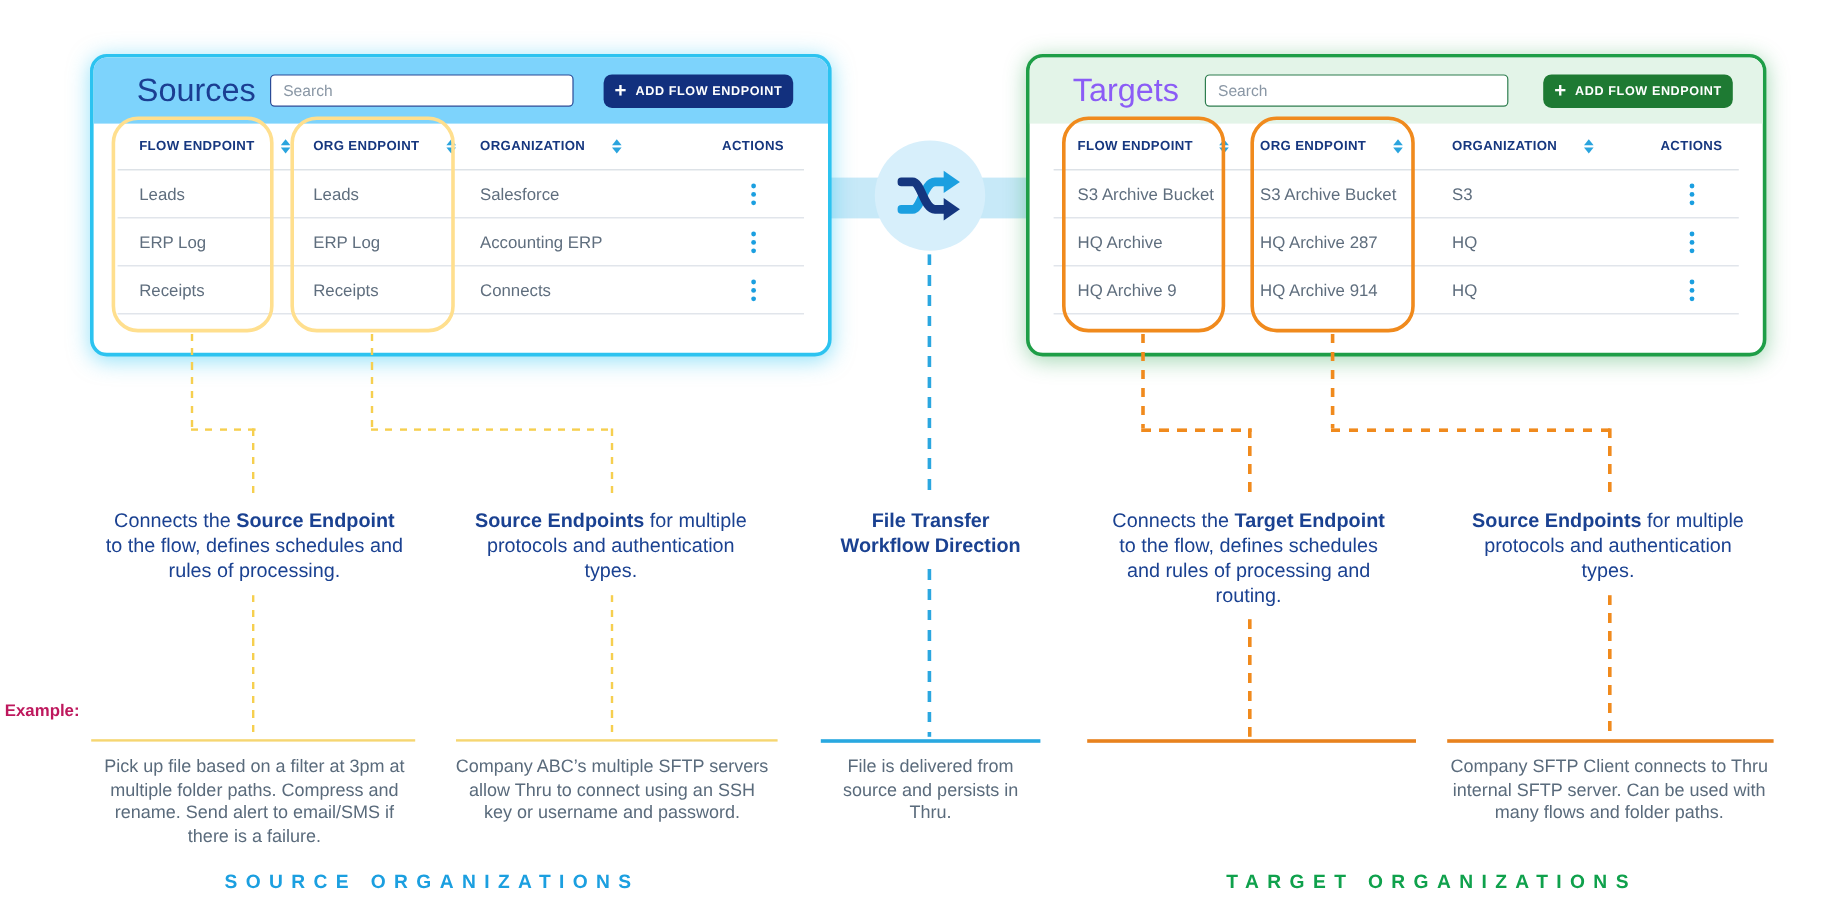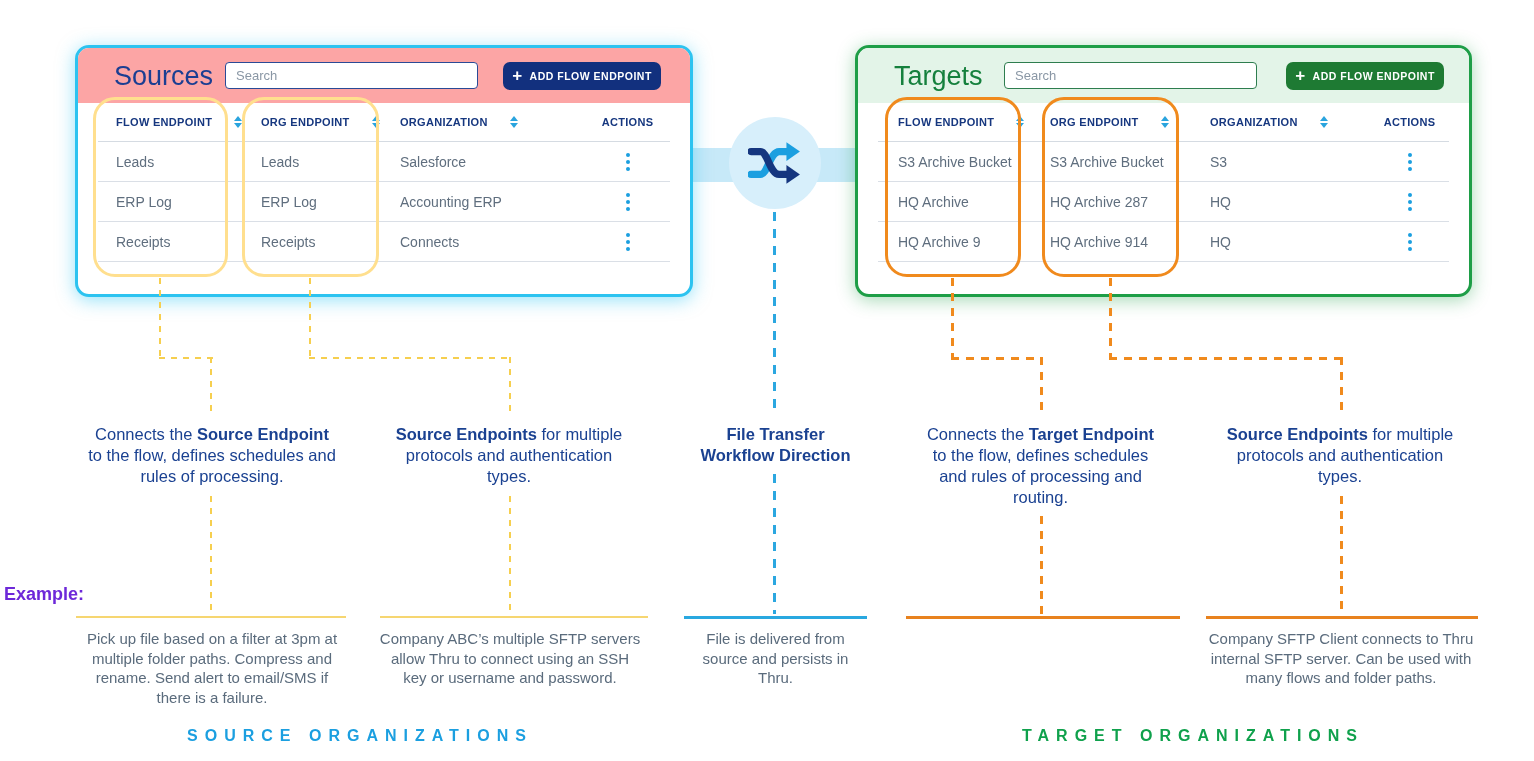--- a/index.html
+++ b/index.html
@@ -9,25 +9,25 @@
   
   .band{position:absolute;left:690px;top:148px;width:170px;height:34px;background:#C7E9F8;}
   .flow-circle{position:absolute;left:729px;top:117px;width:92px;height:92px;border-radius:50%;
     background:#D7EFFB;display:flex;align-items:center;justify-content:center;}
 
   
   .panel{position:absolute;top:45px;height:252px;background:#fff;border-radius:14px;overflow:hidden;box-sizing:border-box;}
   .panel.src{left:75px;width:618px;border:3px solid #2CC3F0;box-shadow:0 3px 18px rgba(41,197,244,.5);}
   .panel.tgt{left:855px;width:617px;border:3px solid #1E9E47;box-shadow:0 3px 18px rgba(30,158,71,.4);}
   .phead{position:relative;height:55px;}
-  .panel.src .phead{background:#fca5a5;}
+  .panel.src .phead{background:#7dd3fc;}
   .panel.tgt .phead{background:#E3F4E8;}
   .ptitle{position:absolute;left:36px;top:50%;transform:translateY(-50%);margin:0;font-size:27px;font-weight:400;}
   .panel.src .ptitle{color:#1B3E92;}
-  .panel.tgt .ptitle{color:#15803d;}
+  .panel.tgt .ptitle{color:#8b5cf6;}
   .psearch{position:absolute;top:14px;height:27px;box-sizing:border-box;border-radius:4px;background:#fff;
     font-size:13px;padding:0 10px;color:#4a5a6a;outline:none;font-family:"Liberation Sans",sans-serif;}
   .panel.src .psearch{left:147px;width:253px;border:1px solid #2A4A96;}
   .panel.tgt .psearch{left:146px;width:253px;border:1px solid #2E7D4F;}
   .psearch::placeholder{color:#8A97A5;}
   .pbtn{position:absolute;top:14px;height:28px;border:none;border-radius:7px;color:#fff;cursor:pointer;
     display:flex;align-items:center;justify-content:center;gap:7px;font-weight:700;font-size:10.5px;
     letter-spacing:.5px;font-family:"Liberation Sans",sans-serif;}
   .panel.src .pbtn{left:425px;width:158px;background:#12307E;}
   .panel.tgt .pbtn{left:428px;width:158px;background:#1E7A33;}
@@ -66,21 +66,21 @@
   .vdash.blue{width:3px;background:repeating-linear-gradient(to bottom,#2BA7E0 0 9px,transparent 9px 17px);}
   .hdash.yellow{height:2px;background:repeating-linear-gradient(to right,#F6CF4F 0 6px,transparent 6px 12px);}
   .hdash.orange{height:3px;background:repeating-linear-gradient(to right,#F08A1D 0 8px,transparent 8px 15px);}
   .hline.yellow{height:2px;background:#F6D671;}
   .hline.blue{height:3px;background:#29A8E0;}
   .hline.orange{height:3px;background:#E8821E;}
 
   
   .annot{position:absolute;text-align:center;color:#1A4191;font-size:16.5px;line-height:21px;}
   .annot .b{font-weight:700;}
-  .example-label{position:absolute;left:4px;top:584px;font-size:18px;font-weight:700;color:#6d28d9;}
+  .example-label{position:absolute;left:4px;top:584px;font-size:14px;font-weight:700;color:#be185d;}
   .example{position:absolute;text-align:center;color:#5A6B7C;font-size:15px;line-height:19.5px;}
   .footer-label{position:absolute;top:727px;width:500px;text-align:center;font-size:16px;font-weight:700;letter-spacing:7px;}
   .footer-label.src{left:110px;color:#1B9FE0;}
   .footer-label.tgt{left:943px;color:#0FA14C;}
 </style>
 </head>
 <body>
 
 <div class="canvas">
 

